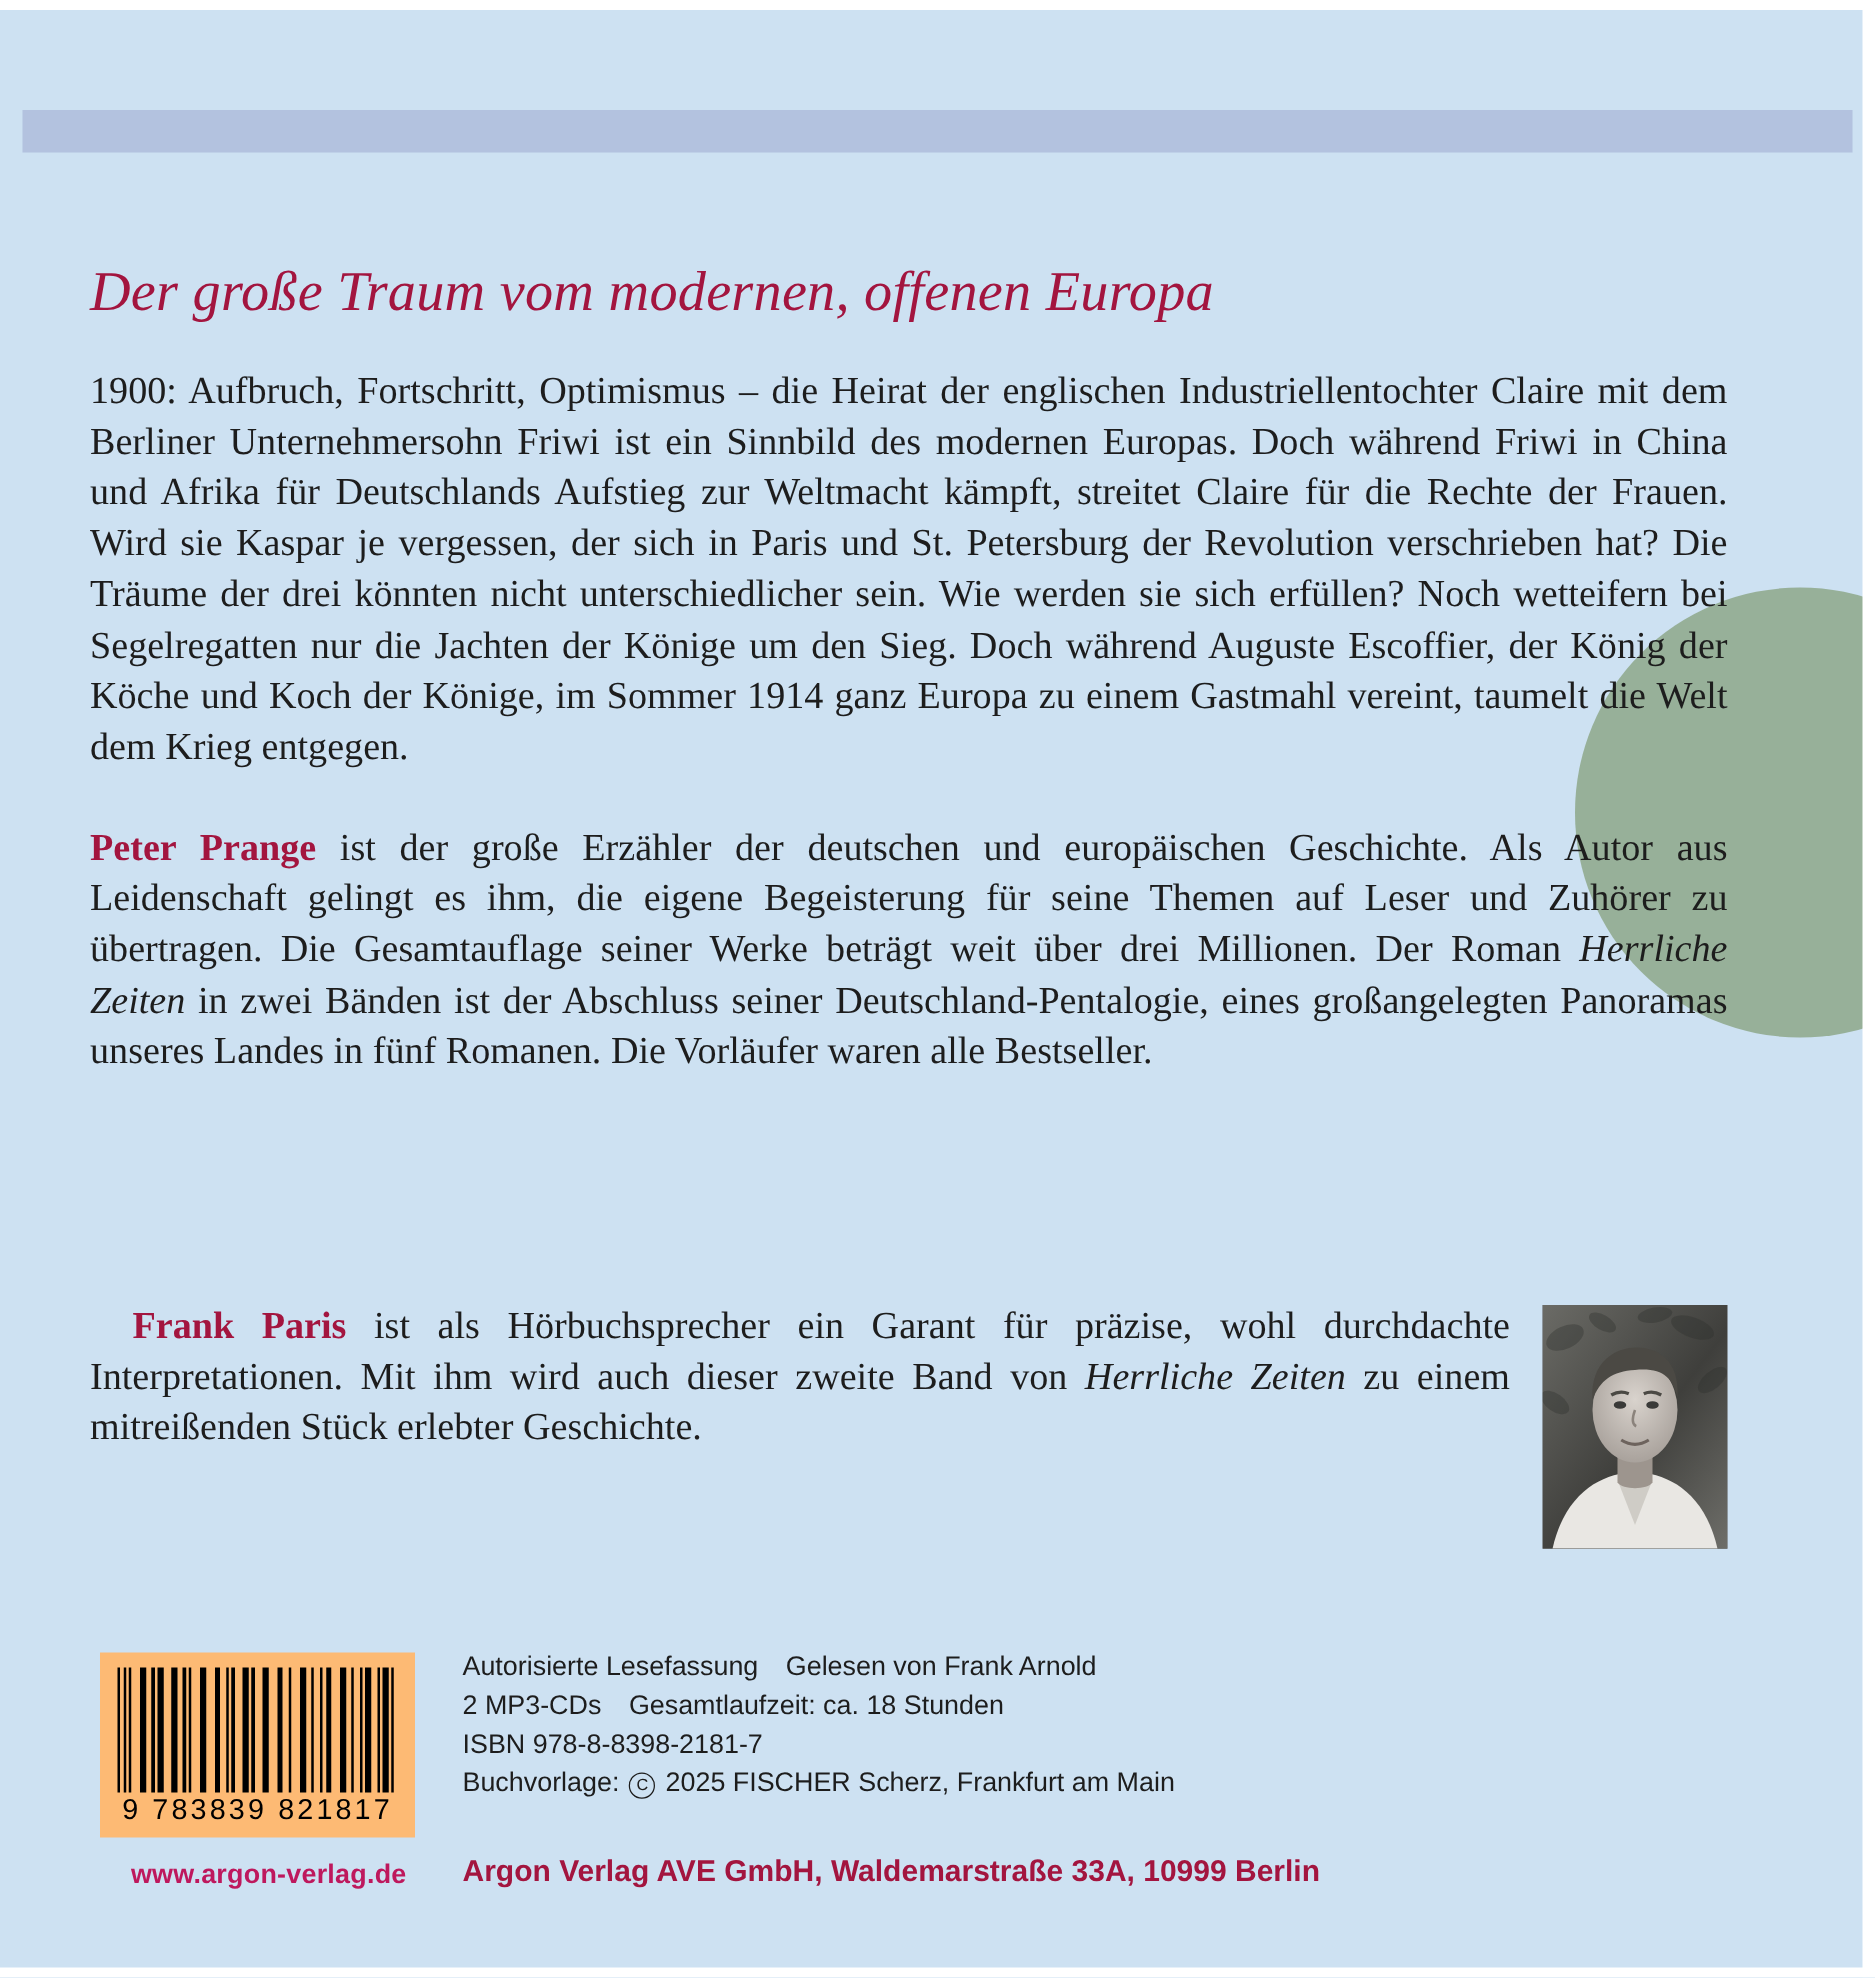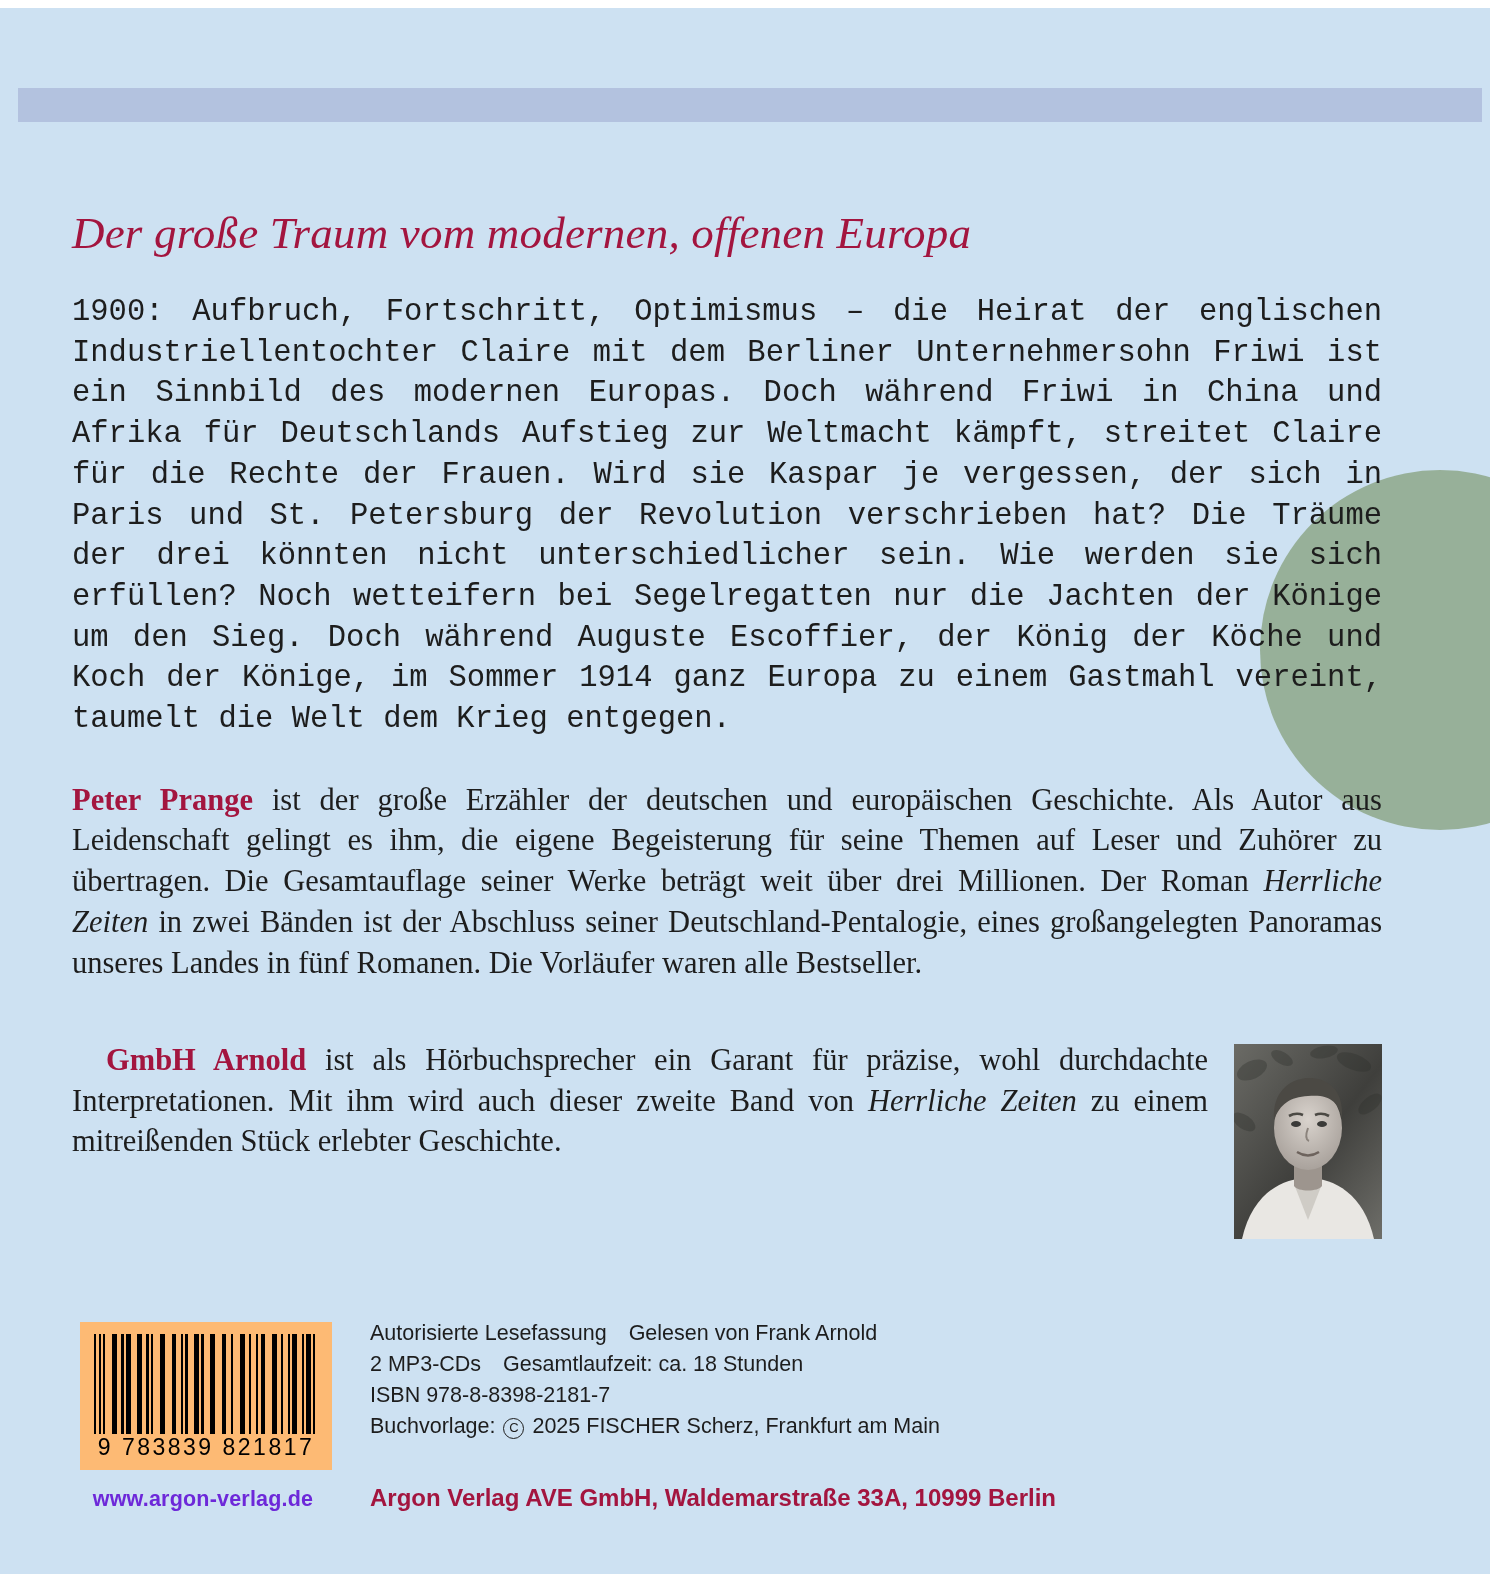--- a/index.html
+++ b/index.html
@@ -105,21 +105,20 @@
     line-height: 1.335;
     text-align: justify;
     text-justify: inter-word;
   }
 
   .para {
     margin: 0 0 26px 0;
   }
   .para.blurb {
     margin-bottom: 40px;
-    font-family: Liberation Mono, monospace;
   }
   .para.tagline {
     margin-bottom: 40px;
   }
 
   .name-red {
     color: #a3153f;
     font-weight: bold;
   }
   .ital {
@@ -186,28 +185,28 @@
     width: 252px;
     text-align: center;
     font-family: "Liberation Sans", sans-serif;
     font-size: 23px;
     letter-spacing: 2.5px;
     color: #000;
   }
 
   .weburl {
     position: absolute;
-    left: 68px;
+    left: 80px;
     top: 1487px;
     width: 270px;
     text-align: center;
     font-family: "Liberation Sans", sans-serif;
     font-weight: bold;
     font-size: 21.5px;
-    color: #6d28d9;
+    color: #be185d;
     letter-spacing: 0.2px;
   }
 
   .imprint {
     position: absolute;
     left: 370px;
     top: 1318px;
     width: 1010px;
     font-family: "Liberation Sans", sans-serif;
     font-size: 21.5px;
@@ -303,21 +302,21 @@
           <ellipse cx="62" cy="80" rx="5" ry="3" fill="#3a3a38"></ellipse>
           <ellipse cx="88" cy="80" rx="5" ry="3" fill="#3a3a38"></ellipse>
 
           <path d="M55 72 q7 -4 14 -1" stroke="#4b4944" stroke-width="2.6" fill="none"></path>
           <path d="M81 71 q7 -3 14 1" stroke="#4b4944" stroke-width="2.6" fill="none"></path>
 
           <path d="M74 84 q-4 11 1 13" stroke="#8b837c" stroke-width="2" fill="none"></path>
           <path d="M63 108 q11 7 22 0" stroke="#6d635d" stroke-width="2.4" fill="none"></path>
         </svg>
       </div>
-      <div class="speaker-text"><span class="indent"></span><span class="name-red">GmbH Arnold</span><span> ist als Hörbuchsprecher ein Garant für präzise, wohl durchdachte Interpretationen. Mit ihm wird auch dieser zweite Band von </span><span class="ital">Herrliche Zeiten</span><span> zu einem mitreißenden Stück erlebter Geschichte.</span></div>
+      <div class="speaker-text"><span class="indent"></span><span class="name-red">Frank Paris</span><span> ist als Hörbuchsprecher ein Garant für präzise, wohl durchdachte Interpretationen. Mit ihm wird auch dieser zweite Band von </span><span class="ital">Herrliche Zeiten</span><span> zu einem mitreißenden Stück erlebter Geschichte.</span></div>
     </div>
 
     <div class="barcode-box">
       <div class="barcode-bars" id="bars">
           <i style="width: 2.28571px; background: rgb(0, 0, 0);"></i>
           <i style="width: 2.28571px; background: transparent;"></i>
           <i style="width: 2.28571px; background: rgb(0, 0, 0);"></i>
           <i style="width: 2.28571px; background: transparent;"></i>
           <i style="width: 2.28571px; background: rgb(0, 0, 0);"></i>
           <i style="width: 6.85714px; background: transparent;"></i>

